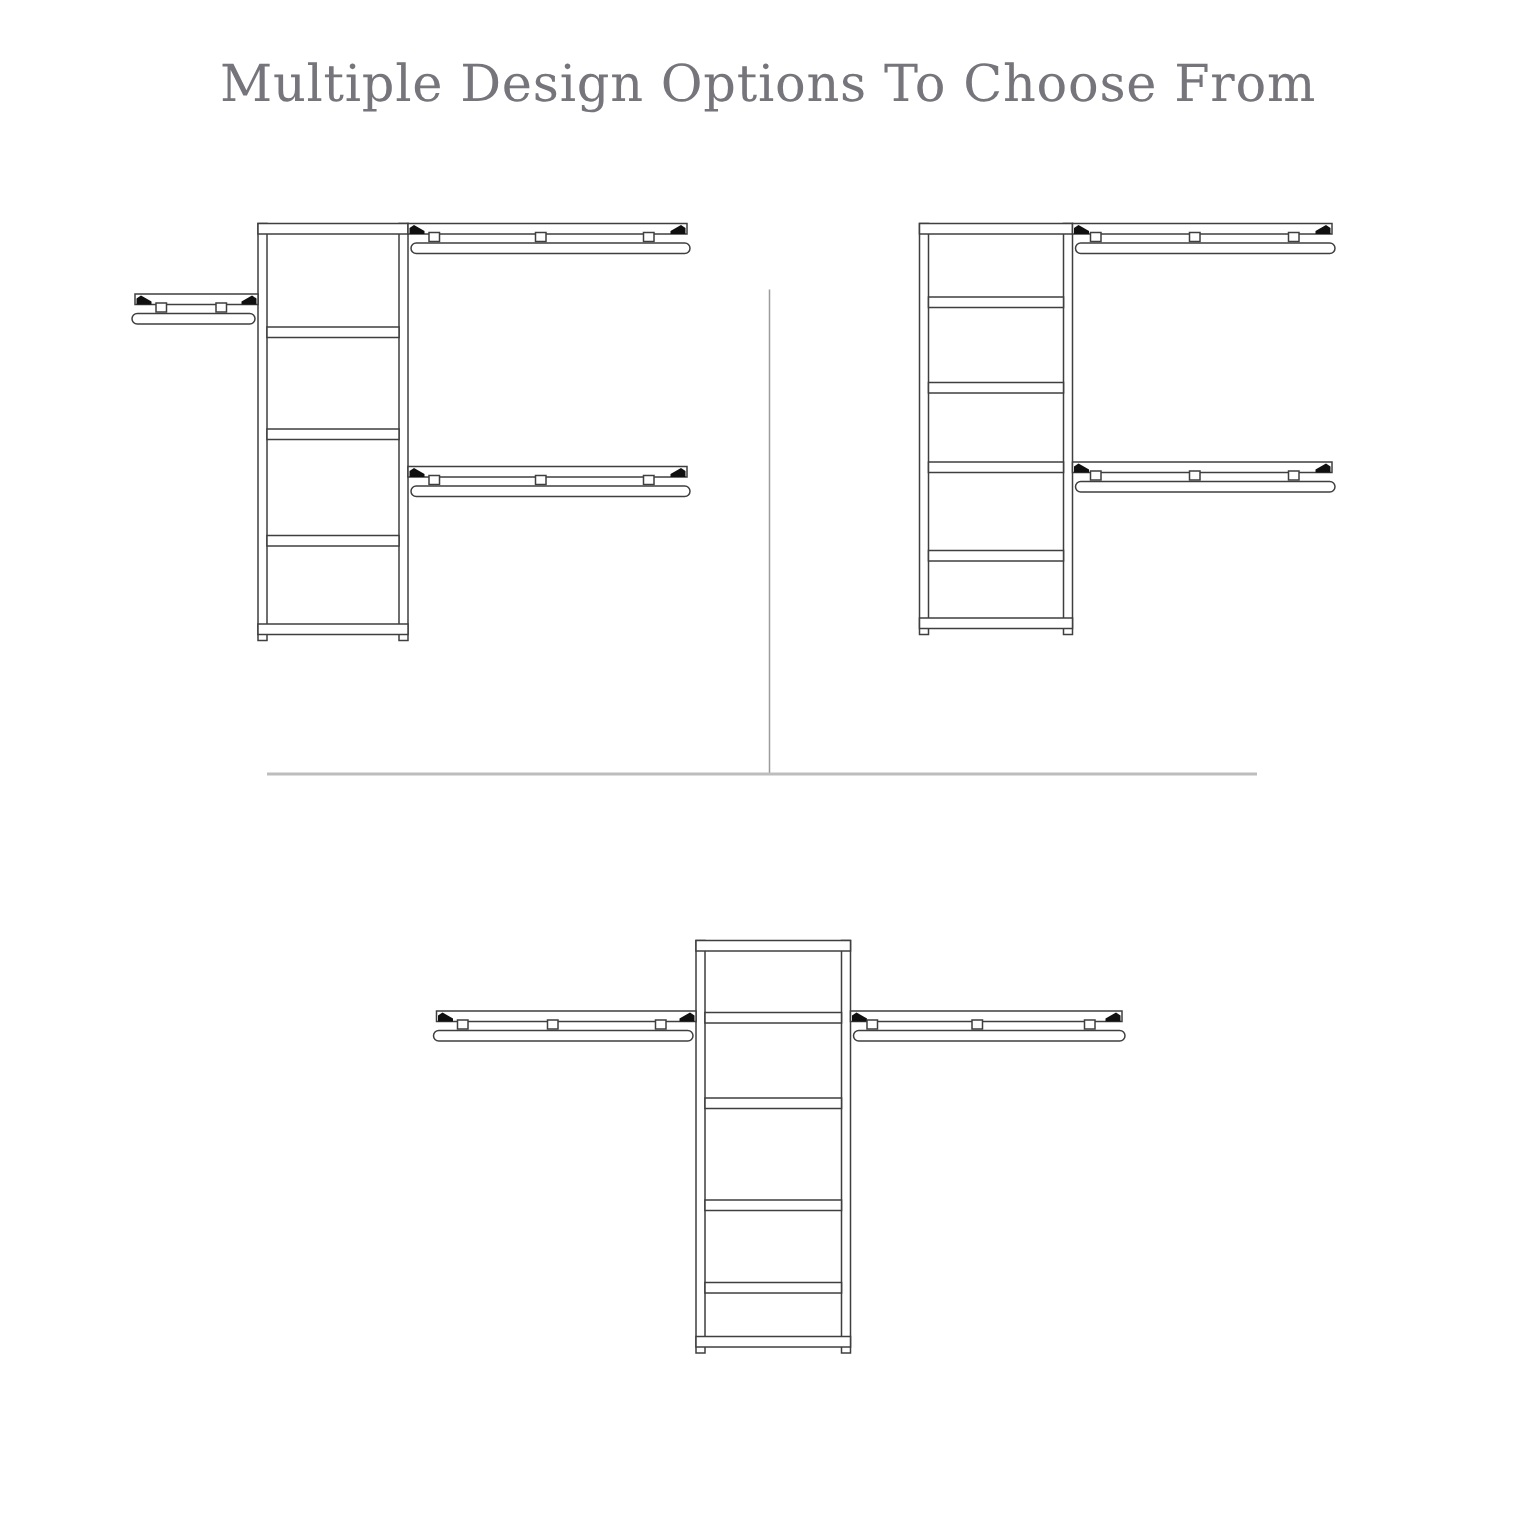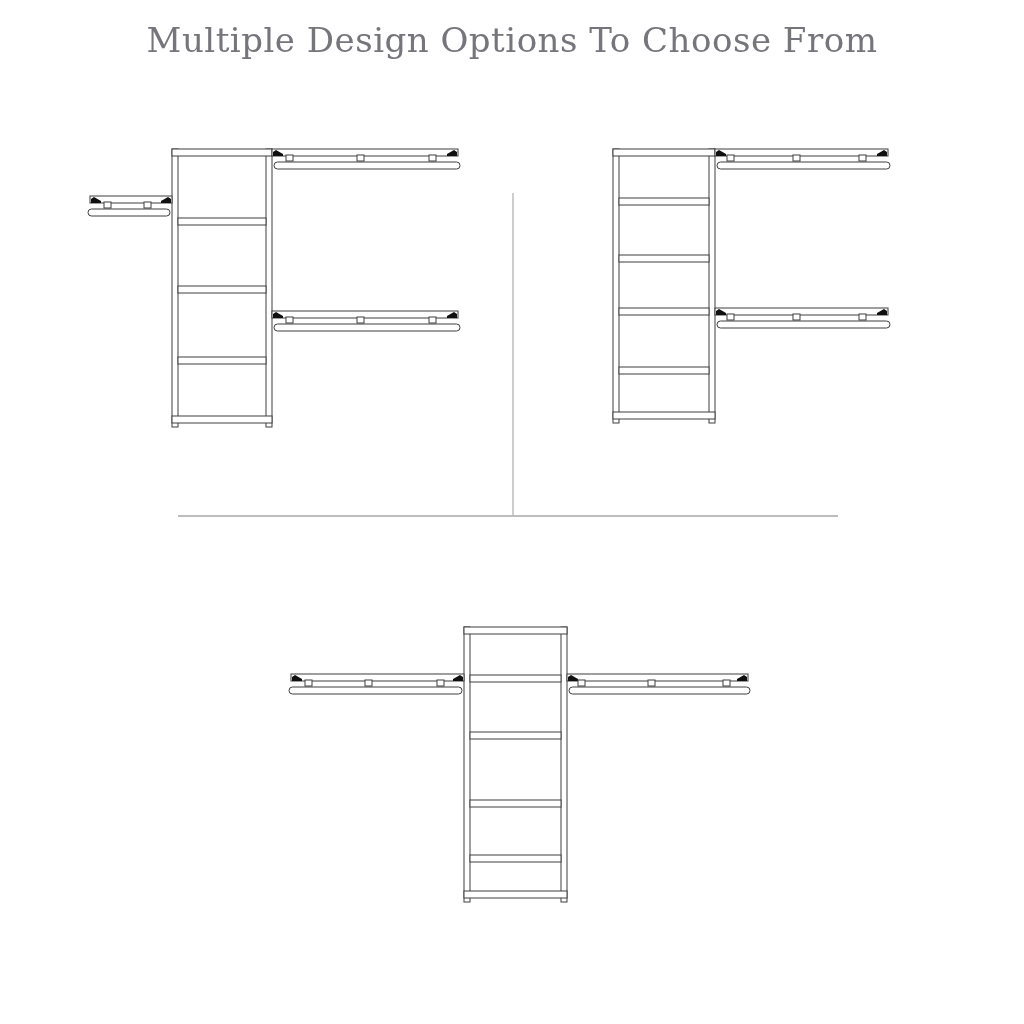--- a/index.html
+++ b/index.html
@@ -1,18 +1,18 @@
 <!DOCTYPE html>
 <html><head>
 <meta charset="utf-8">
 <style>
   html,body{margin:0;padding:0;background:#ffffff;}
   .page{position:relative;width:1024px;height:1024px;background:#ffffff;overflow:hidden;
         font-family:"DejaVu Serif","Liberation Serif",serif;}
-  .title{position:absolute;top:20px;left:0;width:100%;margin:0;text-align:center;
+  .title{position:absolute;top:36px;left:0;width:100%;margin:0;text-align:center;
          font-size:34px;font-weight:400;letter-spacing:.5px;color:#75757b;
          font-family:"DejaVu Serif","Liberation Serif",serif;}
   svg.canvas{position:absolute;left:0;top:0;width:1024px;height:1024px;display:block;}
 </style>
 </head>
 <body>
 
 <div class="page" style="background: rgb(255, 255, 255);">
   <h1 class="title" style="color: rgb(117, 117, 123);">Multiple Design Options To Choose From</h1>
   <svg class="canvas" id="drawing" viewBox="0 0 1024 1024">

